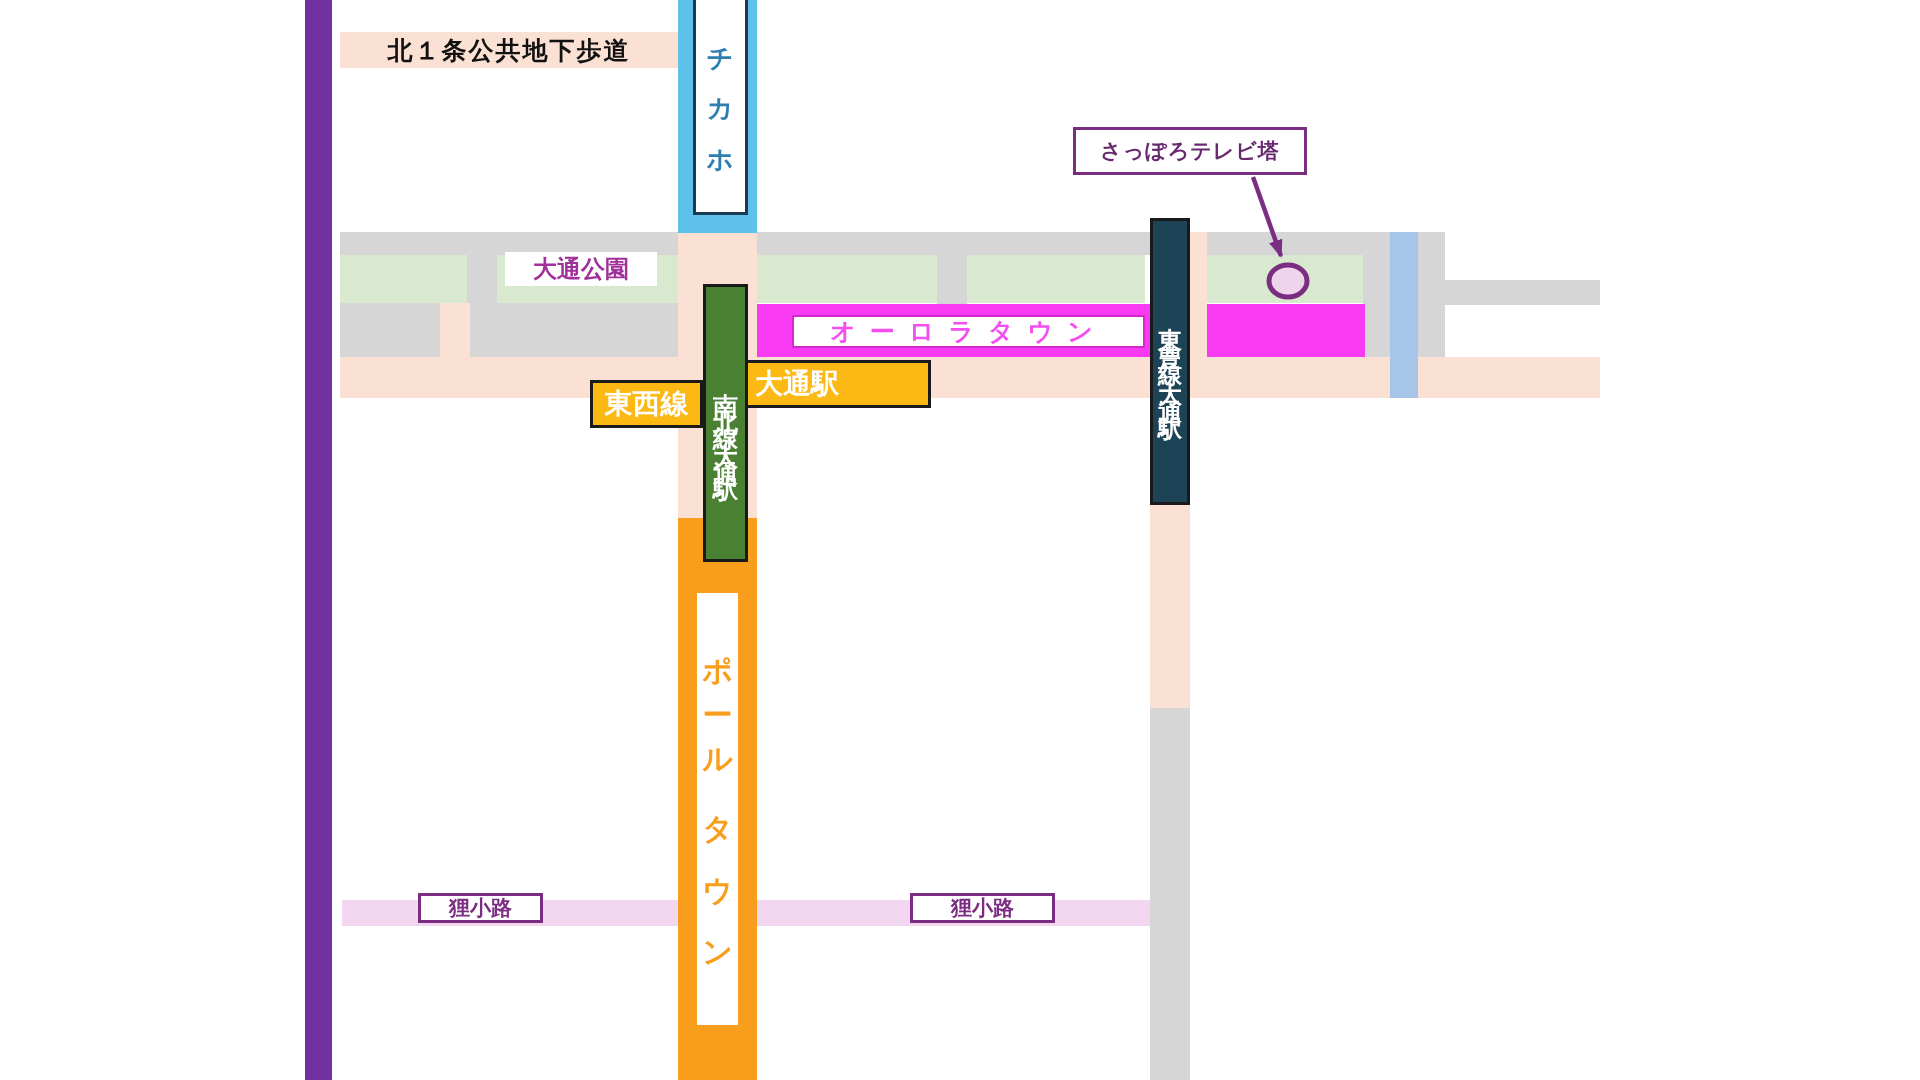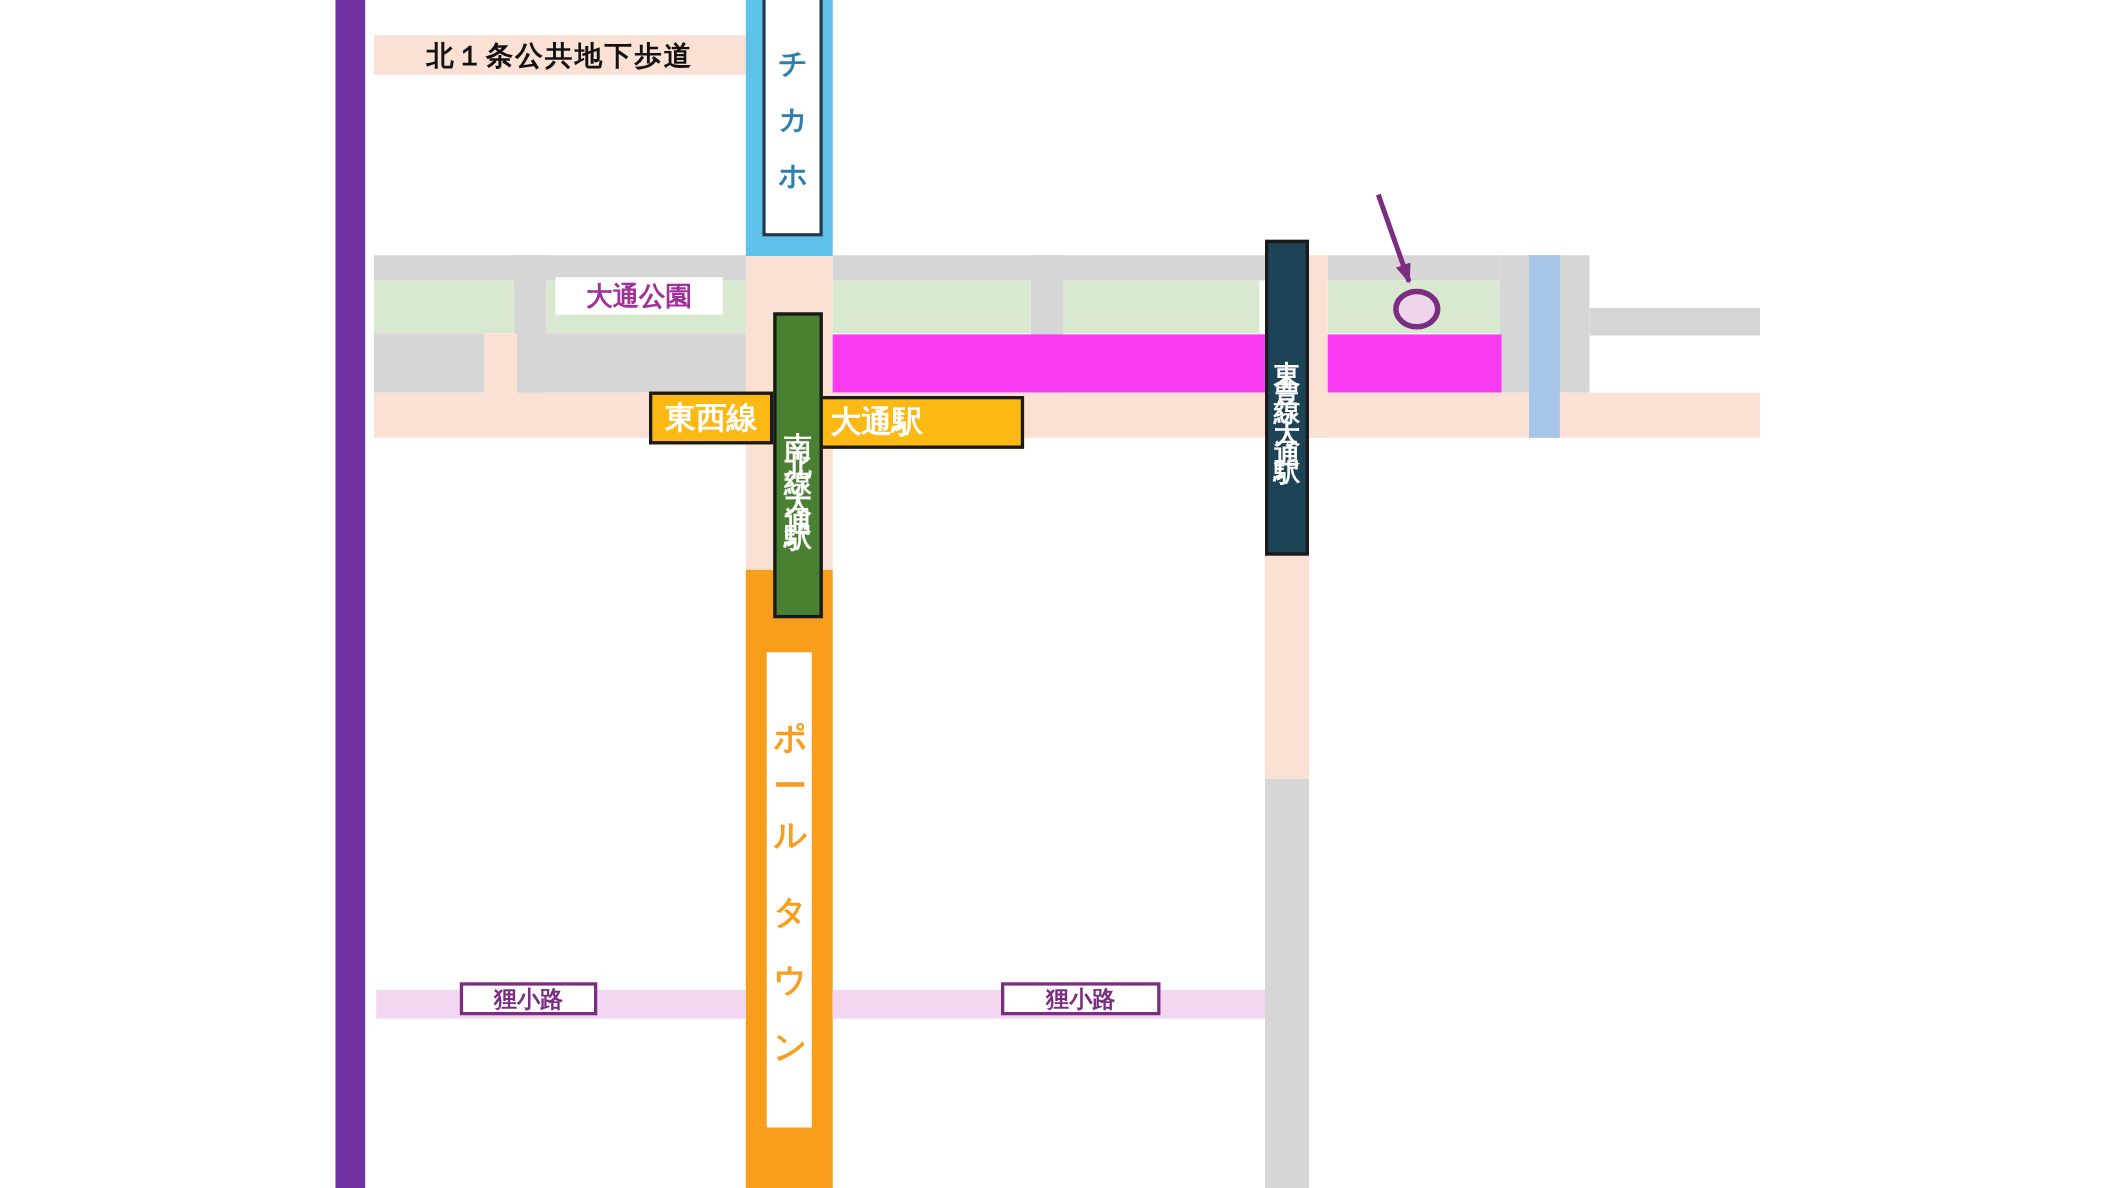--- a/index.html
+++ b/index.html
@@ -60,20 +60,23 @@
   <div class="abs band-green" style="left:1207px;top:255px;width:156px;height:48px;"></div>
 
   <div class="abs band-gray" style="left:340px;top:303px;width:100px;height:54px;"></div>
   <div class="abs band-peach" style="left:440px;top:303px;width:30px;height:54px;"></div>
   <div class="abs band-gray" style="left:470px;top:303px;width:208px;height:54px;"></div>
 
   <div class="abs band-peach" style="left:1190px;top:232px;width:17px;height:166px;"></div>
 
   <div class="abs" style="left:757px;top:304px;width:393px;height:53px;background:var(--magenta);"></div>
   <div class="abs" style="left:1207px;top:304px;width:158px;height:53px;background:var(--magenta);"></div>
+  <div class="abs whitebox center" style="left:792px;top:315px;width:353px;height:33px;border:2px solid var(--aurora-border);">
+    <span style="font-weight:bold;font-size:25px;letter-spacing:14px;color:var(--aurora-text);">オーロラタウン</span>
+  </div>
 
   <div class="abs band-peach" style="left:340px;top:357px;width:1260px;height:41px;"></div>
 
   <div class="abs" style="left:1390px;top:232px;width:28px;height:166px;background:var(--bus-blue);"></div>
   <div class="abs band-gray" style="left:1445px;top:280px;width:155px;height:25px;"></div>
 
   <div class="abs whitebox center" style="left:505px;top:252px;width:152px;height:34px;">
     <span class="purple-text" style="font-size:24px;color:#a0309a;">大通公園</span>
   </div>
 
@@ -87,35 +90,38 @@
   <div class="abs whitebox center" style="left:418px;top:893px;width:125px;height:30px;border:3px solid var(--lbl-purple);">
     <span class="purple-text" style="font-size:21px;">狸小路</span>
   </div>
   <div class="abs whitebox center" style="left:910px;top:893px;width:145px;height:30px;border:3px solid var(--lbl-purple);">
     <span class="purple-text" style="font-size:21px;">狸小路</span>
   </div>
 
   <div class="abs band-peach" style="left:1150px;top:398px;width:40px;height:310px;"></div>
   <div class="abs band-gray" style="left:1150px;top:708px;width:40px;height:372px;"></div>
 
-  <div class="abs sta-box center" style="left:590px;top:356px;width:113px;height:48px;">
+  <div class="abs sta-box center" style="left:590px;top:380px;width:113px;height:48px;">
     <span style="font-size:28px;">東西線</span>
   </div>
   <div class="abs sta-box" style="left:744px;top:360px;width:187px;height:48px;display:flex;align-items:center;padding-left:8px;">
     <span style="font-size:28px;">大通駅</span>
   </div>
 
   <div class="abs center" style="left:703px;top:284px;width:45px;height:278px;background:var(--namboku-green);border:3px solid var(--ink);">
     <span class="vtext" style="font-size:25px;letter-spacing:17px;color:#fff;">南北線大通駅</span>
   </div>
 
   <div class="abs center" style="left:1150px;top:218px;width:40px;height:287px;background:var(--toho-navy);border:3px solid var(--ink);">
     <span class="vtext" style="font-size:24px;letter-spacing:18px;color:#fff;">東豊線大通駅</span>
   </div>
 
+  <div class="abs whitebox center purple-border" style="left:1073px;top:127px;width:234px;height:48px;">
+    <span style="font-weight:bold;font-size:21px;color:#682a6e;letter-spacing:1px;">さっぽろテレビ塔</span>
+  </div>
 
   <svg width="1920" height="1080" viewBox="0 0 1920 1080">
     <defs>
       <marker id="ah" markerUnits="userSpaceOnUse" markerWidth="22" markerHeight="16" refX="16" refY="7" orient="auto">
         <path d="M0,0 L18,7 L0,14 Z" fill="#7b2d82"></path>
       </marker>
     </defs>
     <line x1="1253" y1="177" x2="1281" y2="256" stroke="#7b2d82" stroke-width="4.5" marker-end="url(#ah)"></line>
     <ellipse cx="1288" cy="281" rx="19" ry="16" fill="#efd5eb" stroke="#7b2d82" stroke-width="5"></ellipse>
   </svg>

